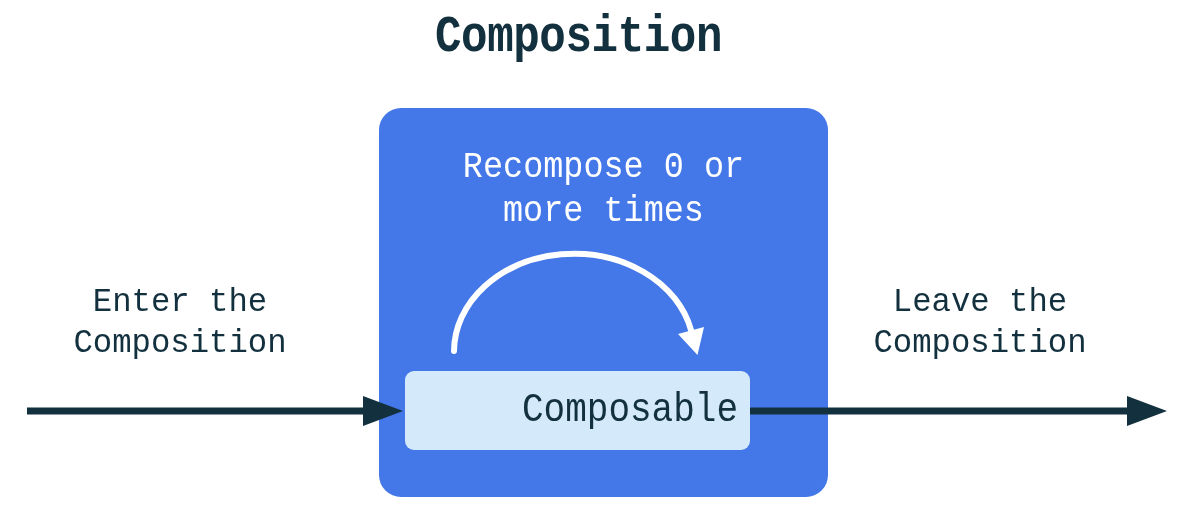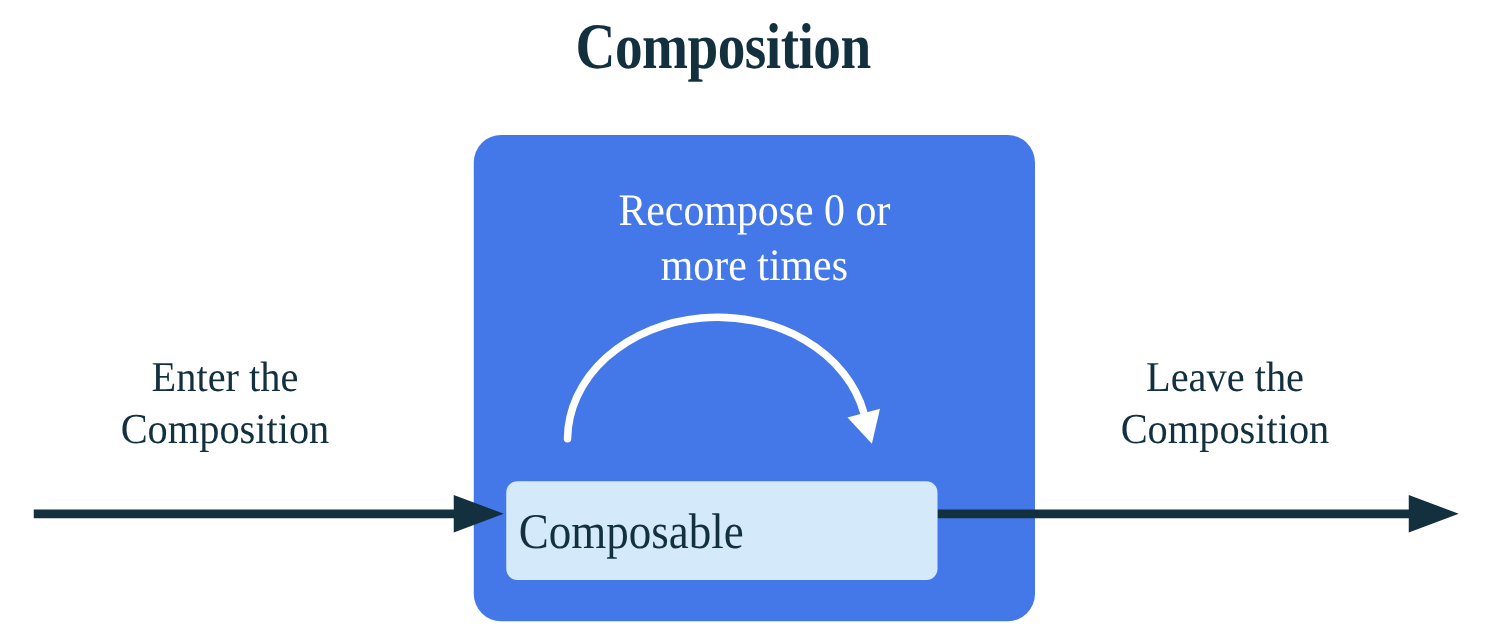--- a/index.html
+++ b/index.html
@@ -7,21 +7,21 @@
     --light:#D4EAFB;
     --ink:#12303E;
     --white:#FFFFFF;
   }
   html,body{margin:0;padding:0;background:#ffffff;}
   .canvas{
     position:relative;
     width:1191px;height:512px;
     background:#ffffff;
     overflow:hidden;
-    font-family:Liberation Serif, serif;
+    font-family:Liberation Mono, monospace;
   }
   .title{
     position:absolute;left:354px;top:8px;width:449px;
     text-align:center;
     font-size:52px;font-weight:bold;color:var(--ink,#12303E);
     transform:scaleX(0.85);transform-origin:50% 50%;
     white-space:nowrap;letter-spacing:-0.5px;
   }
   .blue-box{
     position:absolute;left:354px;top:108px;width:449px;height:389px;
@@ -30,24 +30,24 @@
     margin-left:25px;
   }
   .recompose-label{
     position:absolute;left:0;top:38px;width:449px;
     text-align:center;color:var(--white,#FFFFFF);
     font-size:36px;line-height:44px;
     transform:scaleX(0.93);transform-origin:50% 50%;
   }
   .recompose-label span{display:block;}
   .composable-box{
-    position:absolute;left:405px;top:385px;width:345px;height:79px;
+    position:absolute;left:405px;top:371px;width:345px;height:79px;
     background:var(--light,#D4EAFB);
     border-radius:9px;
-    display:flex;align-items:center;justify-content:flex-start;
+    display:flex;align-items:center;justify-content:flex-end;
     z-index:3;
   }
   .composable-box span{
     font-size:40px;color:var(--ink,#12303E);
     transform:scaleX(0.9);transform-origin:50% 50%;
     white-space:nowrap;
   }
   .side-label{
     position:absolute;top:282px;width:320px;
     text-align:center;color:var(--ink,#12303E);

